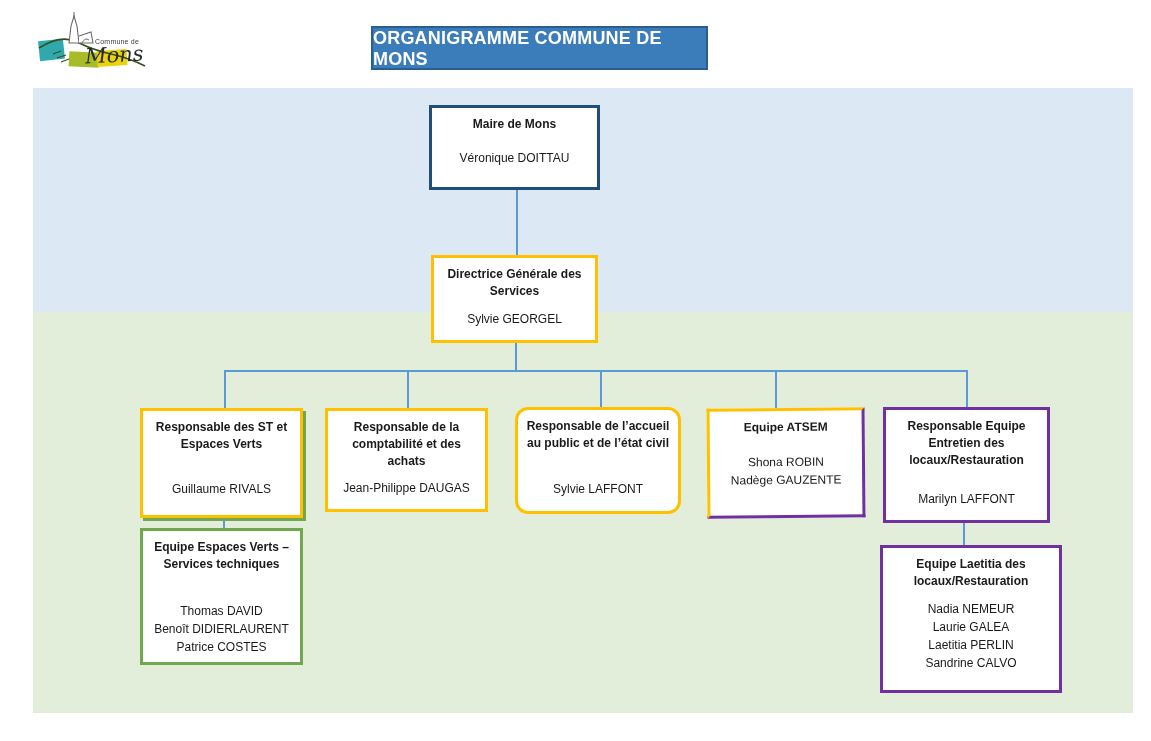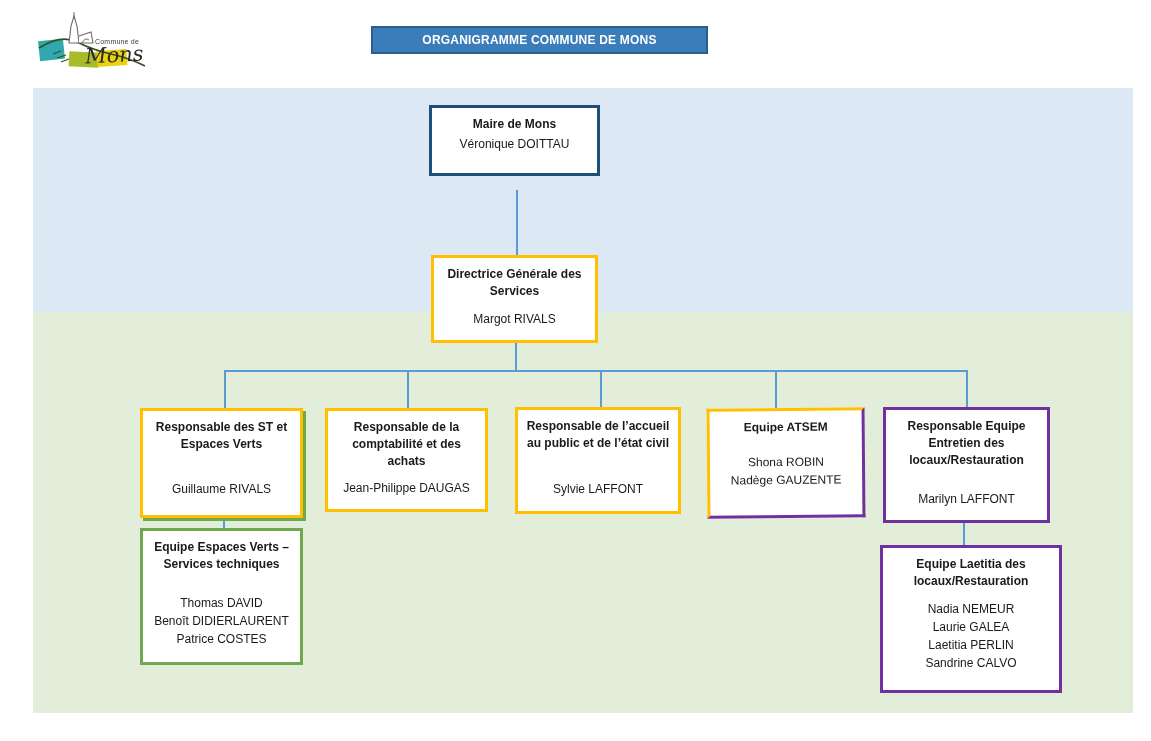--- a/index.html
+++ b/index.html
@@ -16,24 +16,24 @@
   .logo-text-small{
     position:absolute;left:62px;top:28px;
     font-size:7px;color:#3a3a3a;letter-spacing:.2px;
   }
   .logo-text-main{
     position:absolute;left:52px;top:33px;
     font-family:"DejaVu Serif", serif;font-style:italic;
     font-size:21px;color:#2b2b2b;transform:rotate(-3deg);
   }
   #banner{
-    position:absolute;left:371px;top:26px;width:337px;height:28px;
+    position:absolute;left:371px;top:26px;width:337px;height:44px;
     background:#3b7cba;border:2px solid #2a5e8e;box-sizing:border-box;
-    display:flex;align-items:center;justify-content:center;
-    color:#ffffff;font-weight:bold;font-size:12px;letter-spacing:.2px;
+    display:flex;align-items:flex-start;justify-content:center;
+    color:#ffffff;font-weight:bold;font-size:18px;letter-spacing:.2px;
   }
   
   .region{position:absolute;left:33px;width:1100px;}
   #region-blue{top:88px;height:224px;background:#dce8f4;}
   #region-green{top:312px;height:401px;background:#e2edda;}
   
   .vline,.hline{position:absolute;background:#5b9bd5;}
   .vline{width:1.5px;}
   .hline{height:1.5px;}
   
@@ -41,37 +41,37 @@
     position:absolute;background:#ffffff;box-sizing:border-box;
     border:3px solid #000;display:flex;flex-direction:column;
     text-align:center;color:#1a1a1a;
   }
   .node-title{font-weight:bold;font-size:12px;line-height:1.4;padding:8px 6px 0;}
   .node-names{margin-top:auto;font-size:12px;line-height:1.5;padding:0 4px 12px;}
   .b-navy{border-color:#1f4e79;}
   .b-gold{border-color:#ffc000;}
   .b-purple{border-color:#7030a0;}
   .b-green{border-color:#6fa84f;}
-  #node-maire{left:429px;top:105px;width:171px;height:71px;}
+  #node-maire{left:429px;top:105px;width:171px;height:85px;}
   #node-maire .node-names{padding-bottom:20px;}
   #node-dgs{left:431px;top:255px;width:167px;height:88px;}
   #node-st{left:140px;top:408px;width:163px;height:110px;box-shadow:3px 3px 0 0 #6fa84f;}
   #node-st .node-names{padding-bottom:17px;margin-top:27px;}
   #node-compta{left:325px;top:408px;width:163px;height:104px;}
-  #node-accueil{left:515px;top:407px;width:166px;height:107px;}
+  #node-accueil{left:515px;top:407px;width:166px;height:107px;border-radius:13px;}
   #node-accueil .node-names{padding-bottom:13px;}
   #node-atsem{
     left:707px;top:408px;width:158px;height:110px;
     border-color:#ffc000 #7030a0 #7030a0 #ffc000;
     transform:rotate(-0.5deg);
   }
   #node-atsem .node-names{padding-bottom:26px;}
   #node-resp-entretien{left:883px;top:407px;width:167px;height:116px;}
   #node-eev{left:140px;top:528px;width:163px;height:137px;}
-  #node-eev .node-names{padding-bottom:14px;}
+  #node-eev .node-names{padding-bottom:6px;}
   #node-ee{left:880px;top:545px;width:182px;height:148px;}
   #node-ee .node-names{padding-bottom:18px;}
 </style>
 </head>
 <body>
 
 <div id="page">
 
   <div id="logo">
     <svg width="118" height="66" viewBox="0 0 118 66">
@@ -110,21 +110,21 @@
   <div id="node-maire" class="node b-navy">
     <div class="node-title">Maire de Mons</div>
     <div class="node-names">
       <div>Véronique DOITTAU</div>
     </div>
   </div>
 
   <div id="node-dgs" class="node b-gold">
     <div class="node-title">Directrice Générale des Services</div>
     <div class="node-names">
-      <div>Margot RIVALS</div>
+      <div>Sylvie GEORGEL</div>
     </div>
   </div>
 
   <div id="node-st" class="node b-gold">
     <div class="node-title">Responsable des ST et Espaces Verts</div>
     <div class="node-names">
       <div>Guillaume RIVALS</div>
     </div>
   </div>
 

